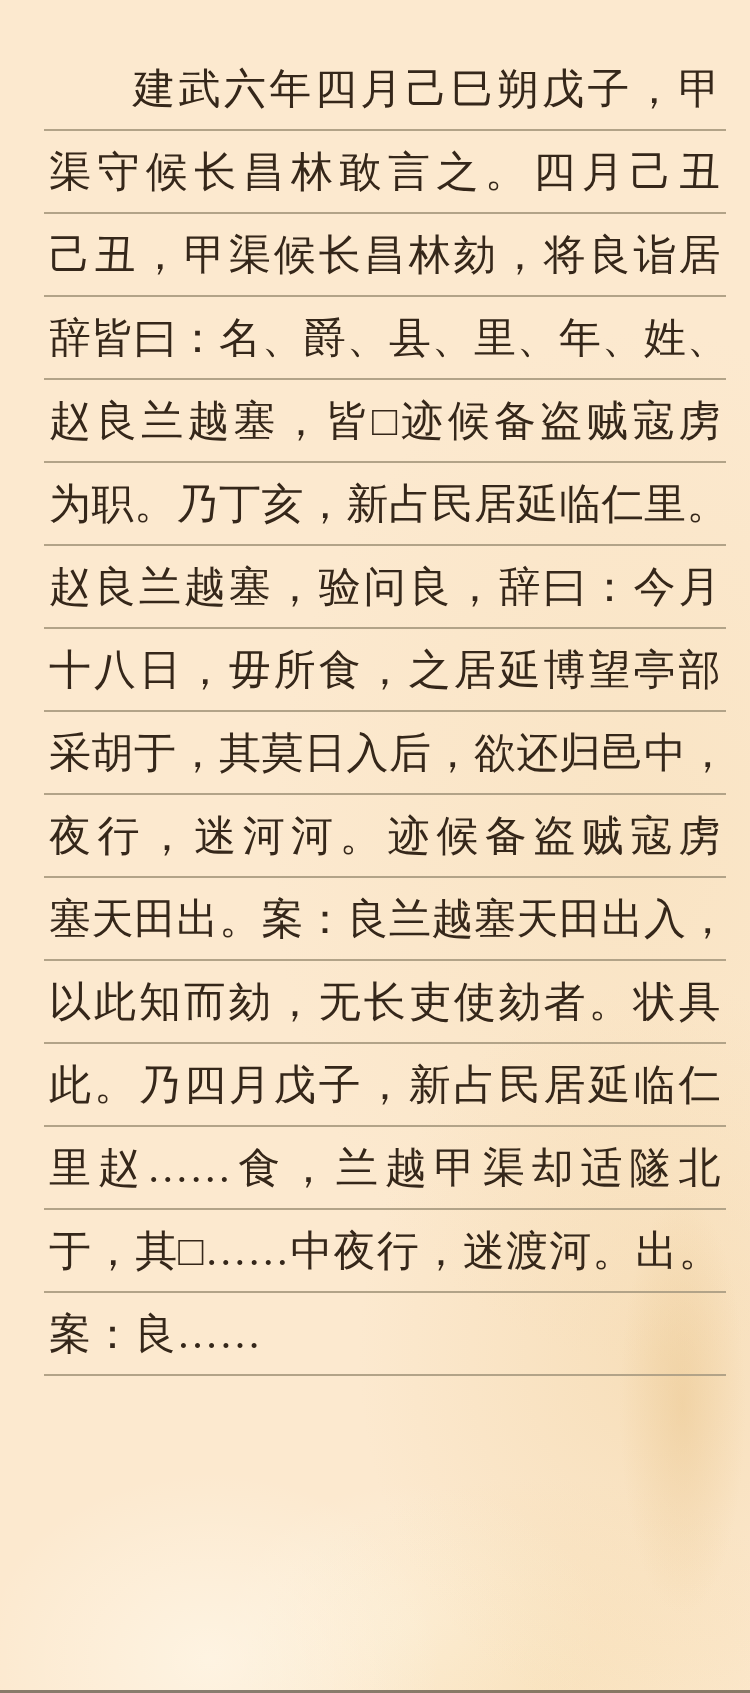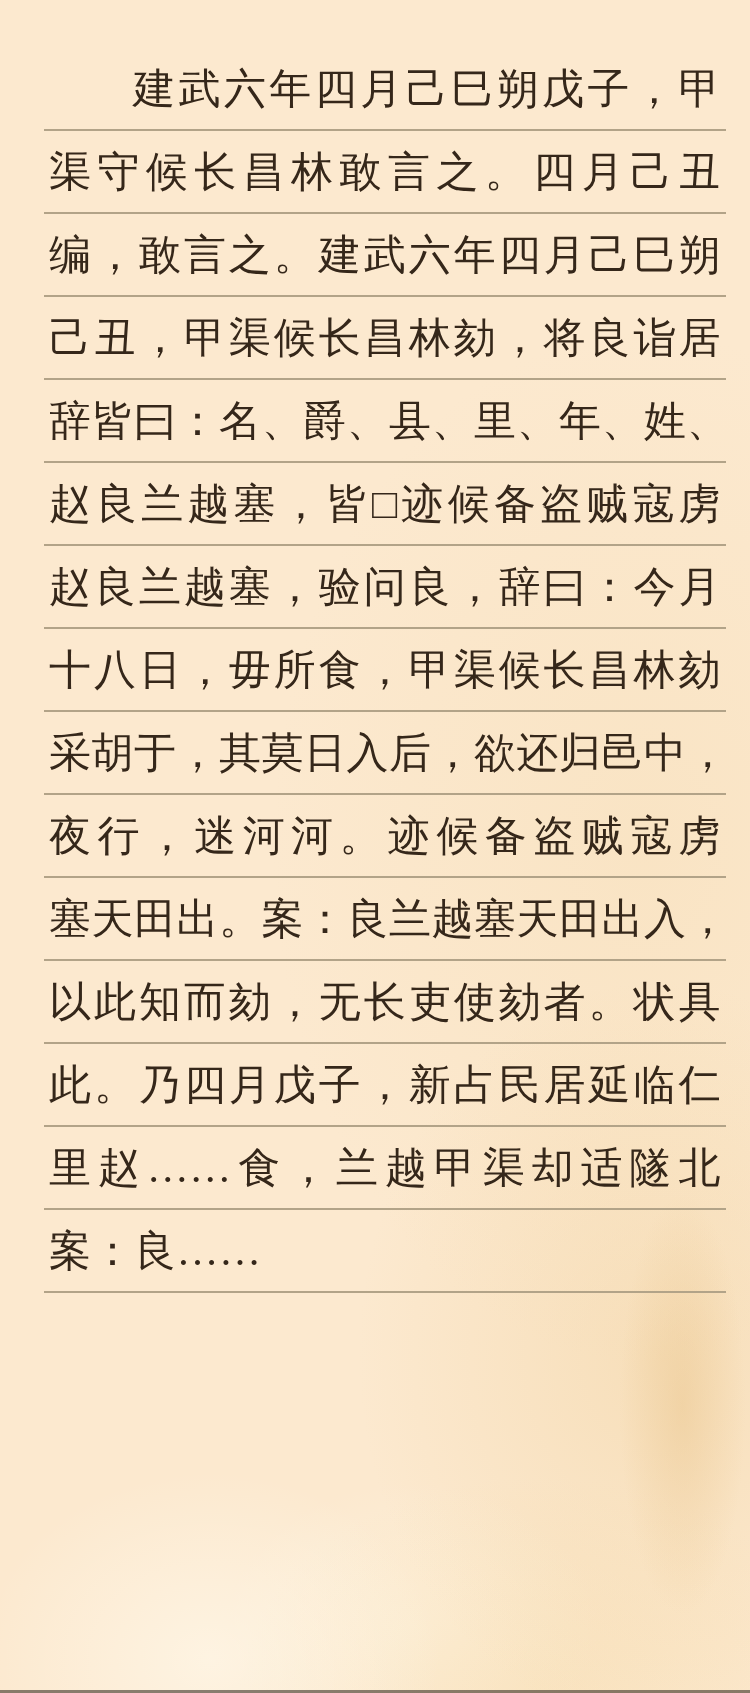--- a/index.html
+++ b/index.html
@@ -51,28 +51,29 @@
     background: rgba(74, 62, 50, 0.65);
   }
 </style>
 </head>
 <body>
 
 <div class="page">
   <div class="sheet">
     <div class="row first">建武六年四月己巳朔戊子，甲</div>
     <div class="row">渠守候长昌林敢言之。四月己丑</div>
-    <div class="row">编，敢言之。建武六年四月己巳朔</div>
     <div class="row">己丑，甲渠候长昌林劾，将良诣居</div>
     <div class="row">辞皆曰：名、爵、县、里、年、姓、</div>
     <div class="row">赵良兰越塞，皆□迹候备盗贼寇虏</div>
+    <div class="row">为职。乃丁亥，新占民居延临仁里。</div>
     <div class="row">赵良兰越塞，验问良，辞曰：今月</div>
-    <div class="row">十八日，毋所食，甲渠候长昌林劾</div>
+    <div class="row">十八日，毋所食，之居延博望亭部</div>
     <div class="row">采胡于，其莫日入后，欲还归邑中，</div>
     <div class="row">夜行，迷河河。迹候备盗贼寇虏</div>
     <div class="row">塞天田出。案：良兰越塞天田出入，</div>
     <div class="row">以此知而劾，无长吏使劾者。状具</div>
     <div class="row">此。乃四月戊子，新占民居延临仁</div>
     <div class="row">里赵……食，兰越甲渠却适隧北</div>
+    <div class="row">于，其□……中夜行，迷渡河。出。</div>
     <div class="row last">案：良……</div>
   </div>
   <div class="bottom-edge"></div>
 </div>
 
 </body></html>

